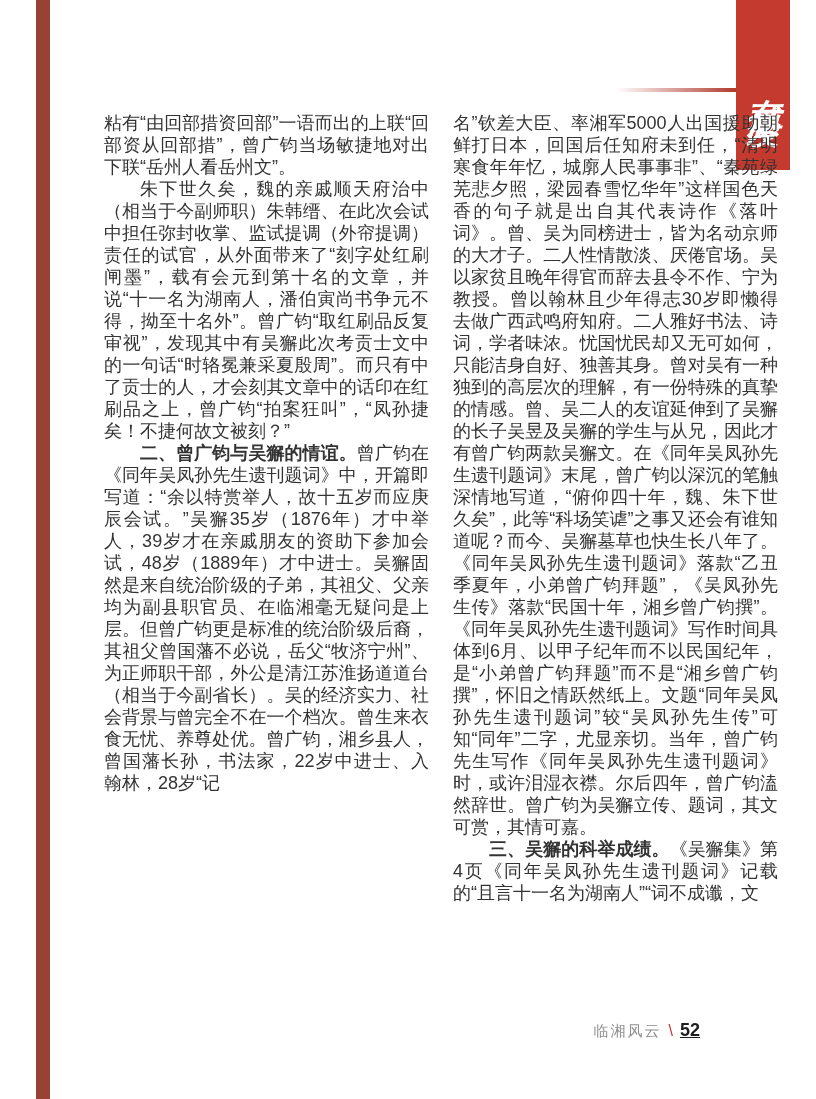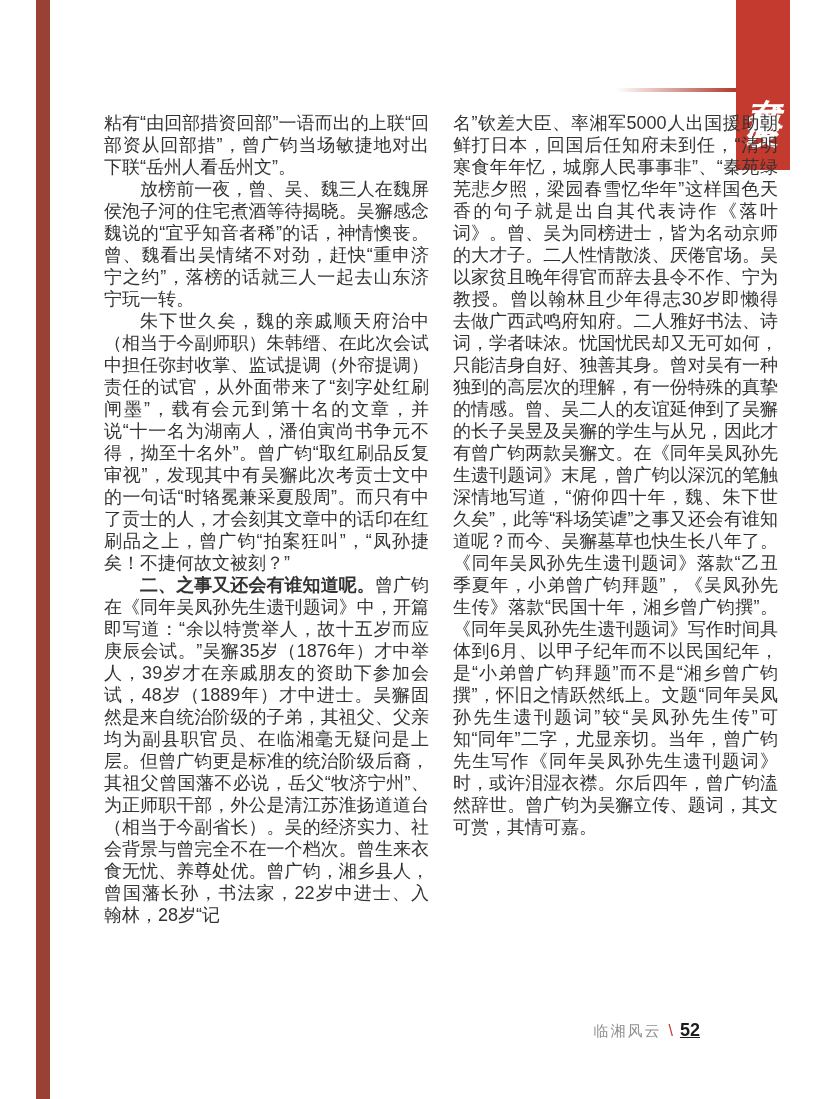--- a/index.html
+++ b/index.html
@@ -77,27 +77,27 @@
   <div class="accent-line"></div>
 
   <div class="banner">
     <div class="banner-text">有感而发</div>
   </div>
 
   <div class="columns">
 
     <div class="col">
       <p class="para">粘有“由回部措资回部”一语而出的上联“回部资从回部措”，曾广钧当场敏捷地对出下联“岳州人看岳州文”。</p>
-      <p class="para indent">放榜前一夜，曾、吴、魏三人在魏屏侯泡子河的住宅煮酒等待揭晓。吴獬感念魏说的“宜乎知音者稀”的话，神情懊丧。曾、魏看出吴情绪不对劲，赶快“重申济宁之约”，落榜的话就三人一起去山东济宁玩一转。</p>
       <p class="para indent">朱下世久矣，魏的亲戚顺天府治中（相当于今副师职）朱韩缙、在此次会试中担任弥封收掌、监试提调（外帘提调）责任的试官，从外面带来了“刻字处红刷闸墨”，载有会元到第十名的文章，并说“十一名为湖南人，潘伯寅尚书争元不得，拗至十名外”。曾广钧“取红刷品反复审视”，发现其中有吴獬此次考贡士文中的一句话“时辂冕兼采夏殷周”。而只有中了贡士的人，才会刻其文章中的话印在红刷品之上，曾广钧“拍案狂叫”，“凤孙捷矣！不捷何故文被刻？”</p>
-      <p class="para indent"><span class="lead">二、之事又还会有谁知道呢。</span><span>曾广钧在《同年吴凤孙先生遗刊题词》中，开篇即写道：“余以特赏举人，故十五岁而应庚辰会试。”吴獬35岁（1876年）才中举人，39岁才在亲戚朋友的资助下参加会试，48岁（1889年）才中进士。吴獬固然是来自统治阶级的子弟，其祖父、父亲均为副县职官员、在临湘毫无疑问是上层。但曾广钧更是标准的统治阶级后裔，其祖父曾国藩不必说，岳父“牧济宁州”、为正师职干部，外公是清江苏淮扬道道台（相当于今副省长）。吴的经济实力、社会背景与曾完全不在一个档次。曾生来衣食无忧、养尊处优。曾广钧，湘乡县人，曾国藩长孙，书法家，22岁中进士、入翰林，28岁“记</span></p>
+      <p class="para indent"><span class="lead">二、曾广钧与吴獬的情谊。</span><span>曾广钧在《同年吴凤孙先生遗刊题词》中，开篇即写道：“余以特赏举人，故十五岁而应庚辰会试。”吴獬35岁（1876年）才中举人，39岁才在亲戚朋友的资助下参加会试，48岁（1889年）才中进士。吴獬固然是来自统治阶级的子弟，其祖父、父亲均为副县职官员、在临湘毫无疑问是上层。但曾广钧更是标准的统治阶级后裔，其祖父曾国藩不必说，岳父“牧济宁州”、为正师职干部，外公是清江苏淮扬道道台（相当于今副省长）。吴的经济实力、社会背景与曾完全不在一个档次。曾生来衣食无忧、养尊处优。曾广钧，湘乡县人，曾国藩长孙，书法家，22岁中进士、入翰林，28岁“记</span></p>
     </div>
 
     <div class="col">
       <p class="para">名”钦差大臣、率湘军5000人出国援助朝鲜打日本，回国后任知府未到任，“清明寒食年年忆，城廓人民事事非”、“秦苑绿芜悲夕照，梁园春雪忆华年”这样国色天香的句子就是出自其代表诗作《落叶词》。曾、吴为同榜进士，皆为名动京师的大才子。二人性情散淡、厌倦官场。吴以家贫且晚年得官而辞去县令不作、宁为教授。曾以翰林且少年得志30岁即懒得去做广西武鸣府知府。二人雅好书法、诗词，学者味浓。忧国忧民却又无可如何，只能洁身自好、独善其身。曾对吴有一种独到的高层次的理解，有一份特殊的真挚的情感。曾、吴二人的友谊延伸到了吴獬的长子吴昱及吴獬的学生与从兄，因此才有曾广钧两款吴獬文。在《同年吴凤孙先生遗刊题词》末尾，曾广钧以深沉的笔触深情地写道，“俯仰四十年，魏、朱下世久矣”，此等“科场笑谑”之事又还会有谁知道呢？而今、吴獬墓草也快生长八年了。《同年吴凤孙先生遗刊题词》落款“乙丑季夏年，小弟曾广钧拜题”，《吴凤孙先生传》落款“民国十年，湘乡曾广钧撰”。《同年吴凤孙先生遗刊题词》写作时间具体到6月、以甲子纪年而不以民国纪年，是“小弟曾广钧拜题”而不是“湘乡曾广钧撰”，怀旧之情跃然纸上。文题“同年吴凤孙先生遗刊题词”较“吴凤孙先生传”可知“同年”二字，尤显亲切。当年，曾广钧先生写作《同年吴凤孙先生遗刊题词》时，或许泪湿衣襟。尔后四年，曾广钧溘然辞世。曾广钧为吴獬立传、题词，其文可赏，其情可嘉。</p>
+      <p class="para indent"><span class="lead">三、吴獬的科举成绩。</span><span>《吴獬集》第4页《同年吴凤孙先生遗刊题词》记载的“且言十一名为湖南人”“词不成谶，文</span></p>
     </div>
 
   </div>
 
   <div class="footer">
     <span class="mag">临湘风云</span>
     <span class="sep">\</span>
     <span class="num">52</span>
   </div>
 

